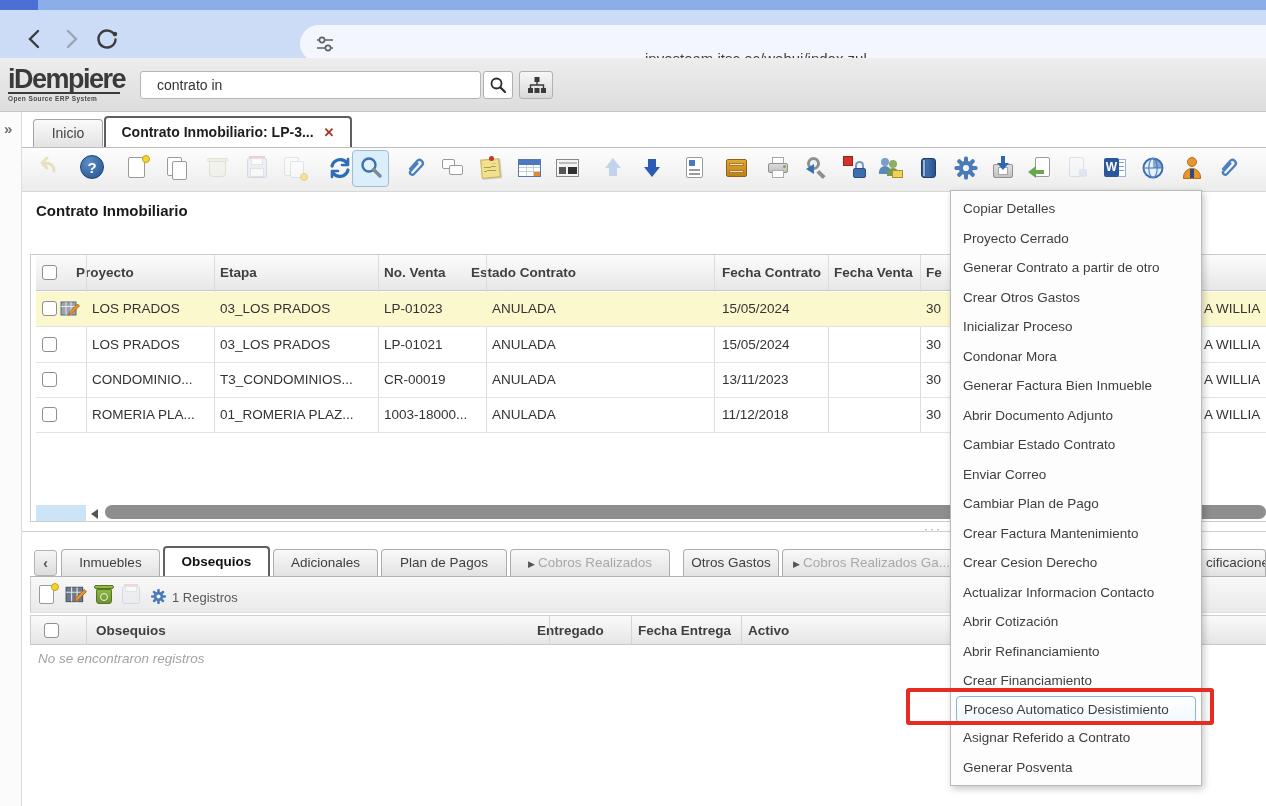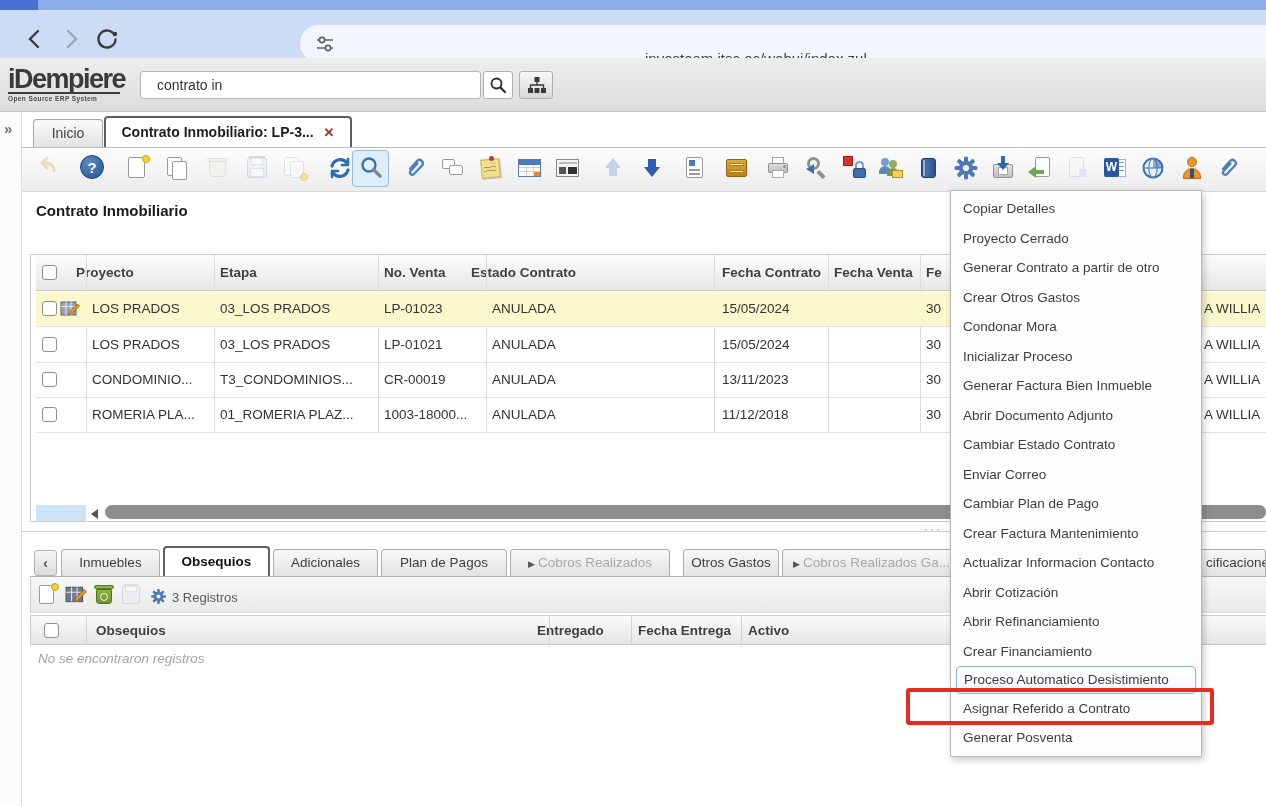--- a/index.html
+++ b/index.html
@@ -411,48 +411,49 @@
   <svg class="dicon" style="left:150px;width:17px;height:17px;top:588px" viewBox="0 0 26 26">
       <g fill="#4b7ab8">
         <rect x="11" y="1.5" width="4" height="23" rx="1.6"></rect>
         <rect x="11" y="1.5" width="4" height="23" rx="1.6" transform="rotate(45 13 13)"></rect>
         <rect x="11" y="1.5" width="4" height="23" rx="1.6" transform="rotate(90 13 13)"></rect>
         <rect x="11" y="1.5" width="4" height="23" rx="1.6" transform="rotate(135 13 13)"></rect>
         <circle cx="13" cy="13" r="7.2"></circle>
       </g>
       <circle cx="13" cy="13" r="3.1" fill="#eef2f7"></circle>
     </svg>
-  <span class="abs reccount">3 Registros</span>
+  <span class="abs reccount">1 Registros</span>
 
   <div class="abs dhead">
     <div class="cb" style="left:13px;top:7px"></div>
     <span style="left:65px">Obsequios</span>
     <span style="left:506px">Entregado</span>
     <span style="left:607px">Fecha Entrega</span>
     <span style="left:717px">Activo</span>
   </div>
   <div class="dvl" style="left:86px"></div>
   <div class="dvl" style="left:549px"></div>
   <div class="dvl" style="left:631px"></div>
   <div class="dvl" style="left:741px"></div>
   <div class="abs emptytext">No se encontraron registros</div>
 
   <div class="abs cmenu">
     <div class="mitem">Copiar Detalles</div>
     <div class="mitem">Proyecto Cerrado</div>
     <div class="mitem">Generar Contrato a partir de otro</div>
     <div class="mitem">Crear Otros Gastos</div>
+    <div class="mitem">Inicializar Proceso</div>
     <div class="mitem">Condonar Mora</div>
-    <div class="mitem">Inicializar Proceso</div>
     <div class="mitem">Generar Factura Bien Inmueble</div>
     <div class="mitem">Abrir Documento Adjunto</div>
     <div class="mitem">Cambiar Estado Contrato</div>
     <div class="mitem">Enviar Correo</div>
     <div class="mitem">Cambiar Plan de Pago</div>
     <div class="mitem">Crear Factura Mantenimiento</div>
+    <div class="mitem">Crear Cesion Derecho</div>
     <div class="mitem">Actualizar Informacion Contacto</div>
     <div class="mitem">Abrir Cotización</div>
     <div class="mitem">Abrir Refinanciamiento</div>
     <div class="mitem">Crear Financiamiento</div>
     <div class="mitem hover">Proceso Automatico Desistimiento</div>
     <div class="mitem">Asignar Referido a Contrato</div>
     <div class="mitem">Generar Posventa</div>
   </div>
 
   <div class="abs redbox"></div>

